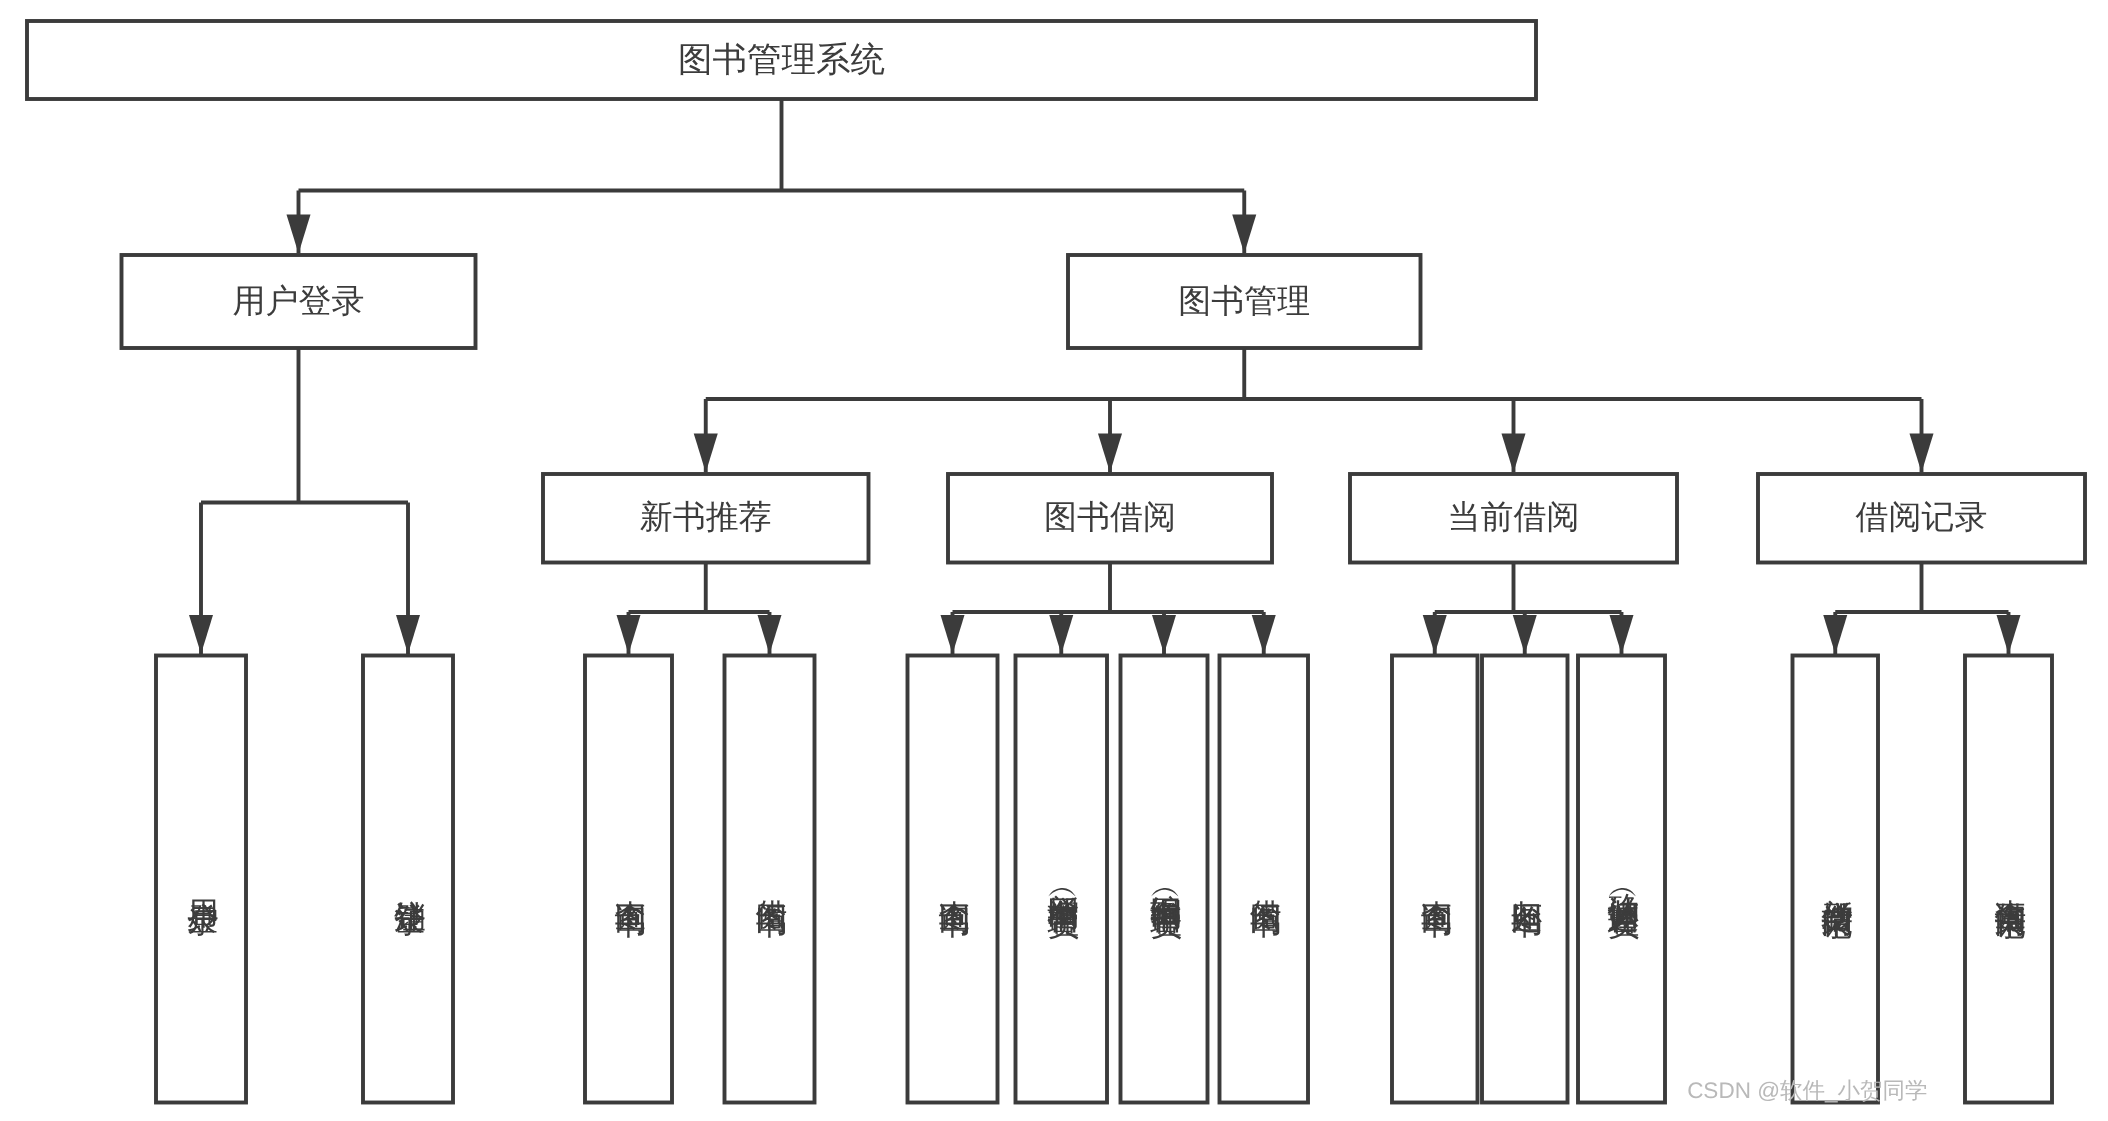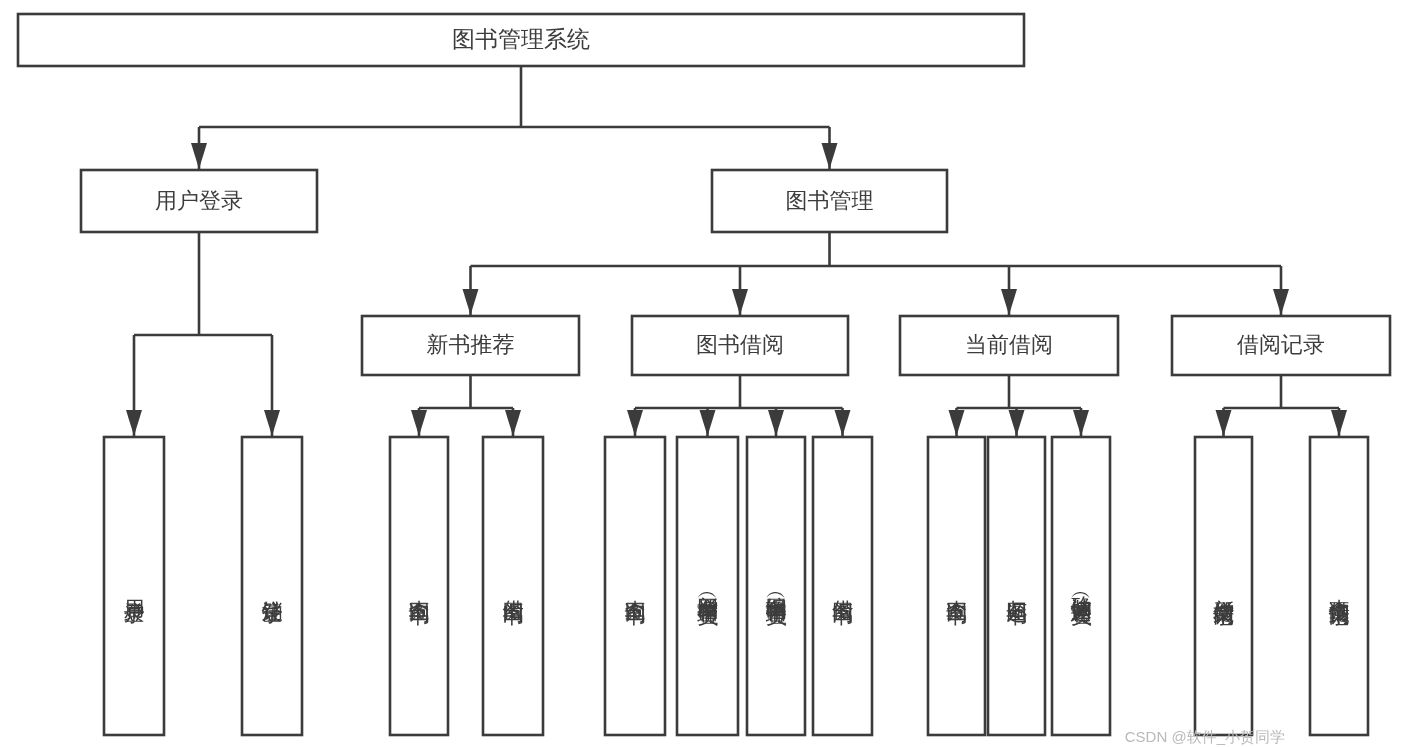--- a/index.html
+++ b/index.html
@@ -59,21 +59,21 @@
     line-height: 1.08;
     color: #3c3c3c;
     letter-spacing: 1.5px;
     text-align: center;
     white-space: nowrap;
     pointer-events: none;
   }
   #watermark {
     position: absolute;
     right: 14px;
-    bottom: 0;
+    bottom: 10px;
     font-family: "Liberation Sans", "DejaVu Sans", sans-serif;
     font-size: 15px;
     color: #b9b9b9;
     white-space: nowrap;
   }
 </style>
 </head>
 <body>
 
 <div id="diagram-root">

